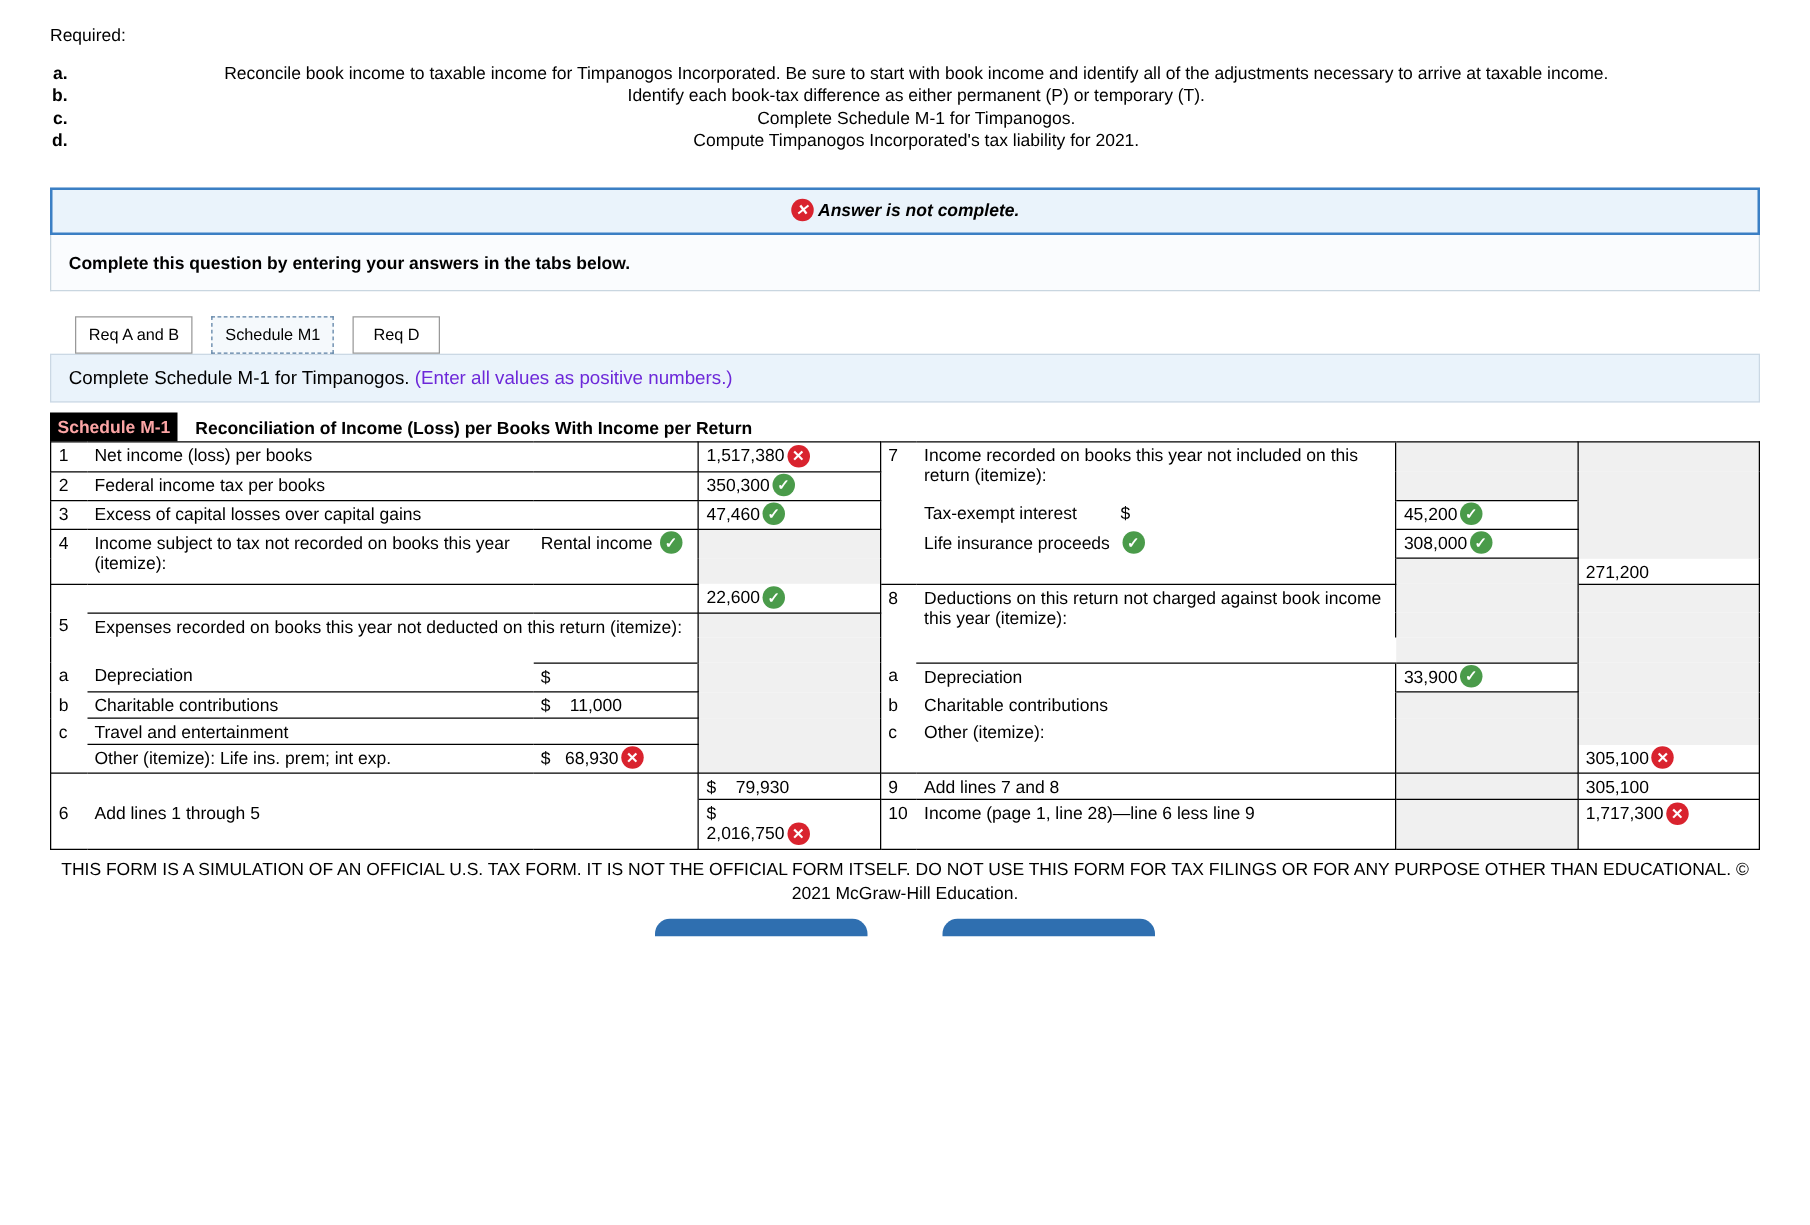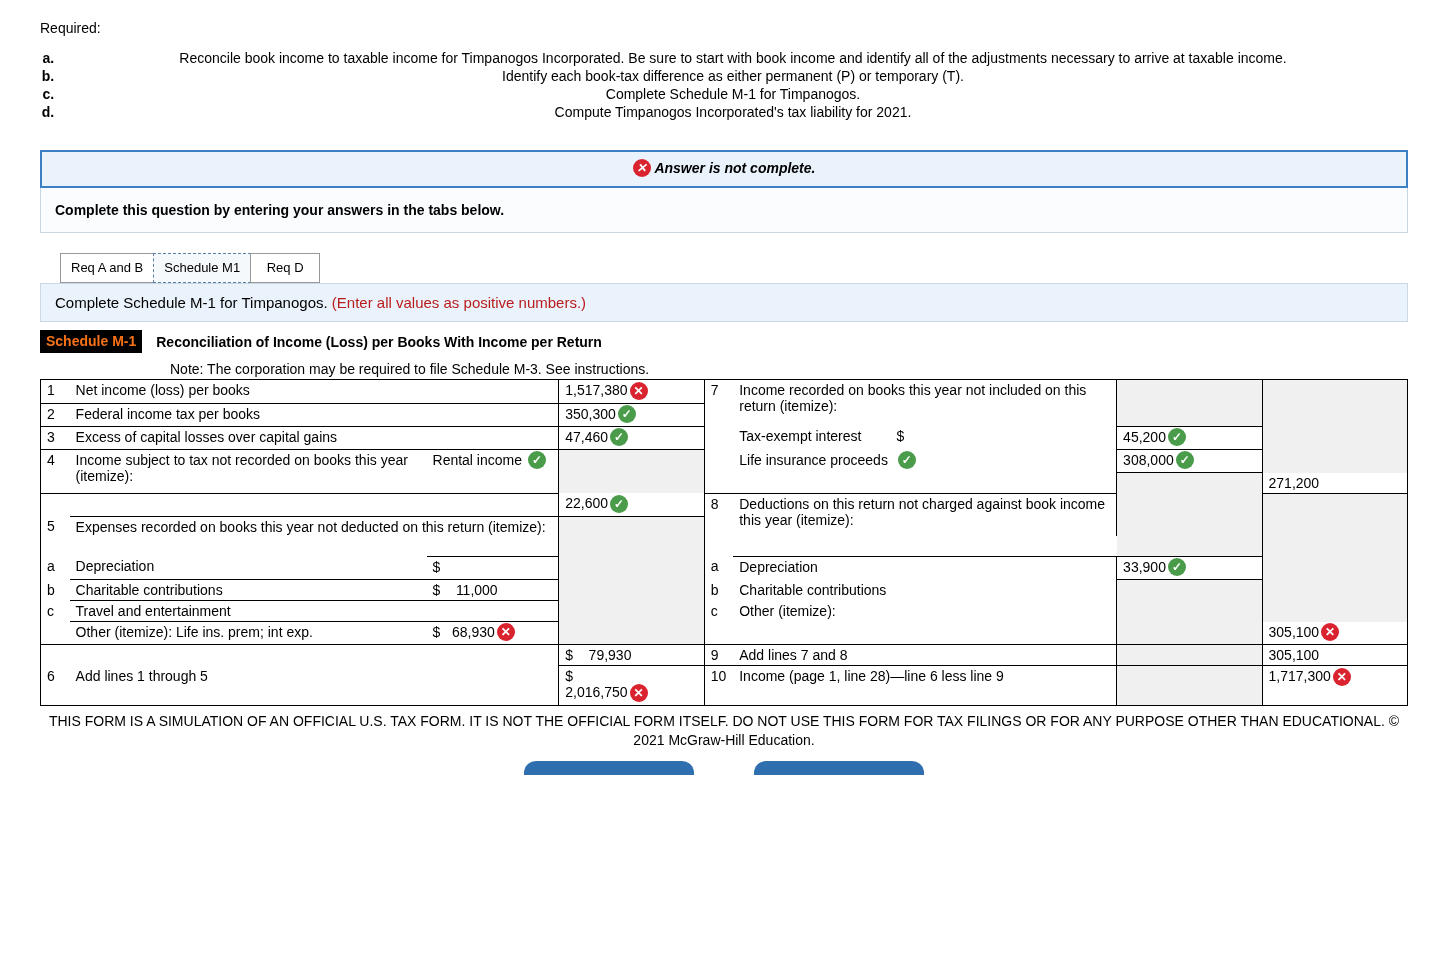--- a/index.html
+++ b/index.html
@@ -48,21 +48,21 @@
     border: 1px solid #c9d6e0;
     border-top: none;
     background: #fafcfe;
     padding: 14px;
     font-weight: bold;
   }
 
   .tabs {
     display: flex;
     margin: 20px 0 0 20px;
-    gap: 0;
+    gap: 16px;
   }
   .tab {
     border: 1px solid #999;
     padding: 6px 10px;
     cursor: pointer;
     background: #fff;
     text-align: center;
     min-width: 70px;
     font-size: 13px;
     line-height: 1.2;
@@ -72,33 +72,33 @@
     border: 1px dashed #5a7fa3;
     background: #f5f9fc;
   }
 
   .instruction-bar {
     background: #eaf3fb;
     border: 1px solid #cbd8e4;
     padding: 10px 14px;
     font-size: 15px;
   }
-  .instruction-bar .hint { color: #b91c1c; }
+  .instruction-bar .hint { color: #6d28d9; }
 
   .m1-wrap {
     margin: 8px 0 0 0;
   }
   .m1-header {
     display: flex;
     align-items: center;
     gap: 14px;
   }
   .m1-badge {
     background: #000;
-    color: #f97316;
+    color: #fca5a5;
     font-weight: bold;
     padding: 4px 6px;
     line-height: 1.1;
   }
   .m1-title { font-weight: bold; }
   .m1-note { margin: 8px 0 2px 130px; font-size: 14px; }
 
   table.m1 {
     border-collapse: collapse;
     width: 100%;
@@ -175,21 +175,20 @@
 
 <div class="instruction-bar">
   <span>Complete Schedule M-1 for Timpanogos. </span><span class="hint">(Enter all values as positive numbers.)</span>
 </div>
 
 <div class="m1-wrap">
   <div class="m1-header">
     <div class="m1-badge">Schedule M-1</div>
     <div class="m1-title">Reconciliation of Income (Loss) per Books With Income per Return</div>
   </div>
-  <div class="m1-note">Note:  The corporation may be required to file Schedule M-3. See instructions.</div>
 
   <table class="m1">
     <colgroup>
       <col class="c-ln">
         <col class="c-label">
         <col class="c-sub">
         <col class="c-amt">
       <col class="c-rn">
         <col class="c-rlabel">
         <col class="c-ramt">

